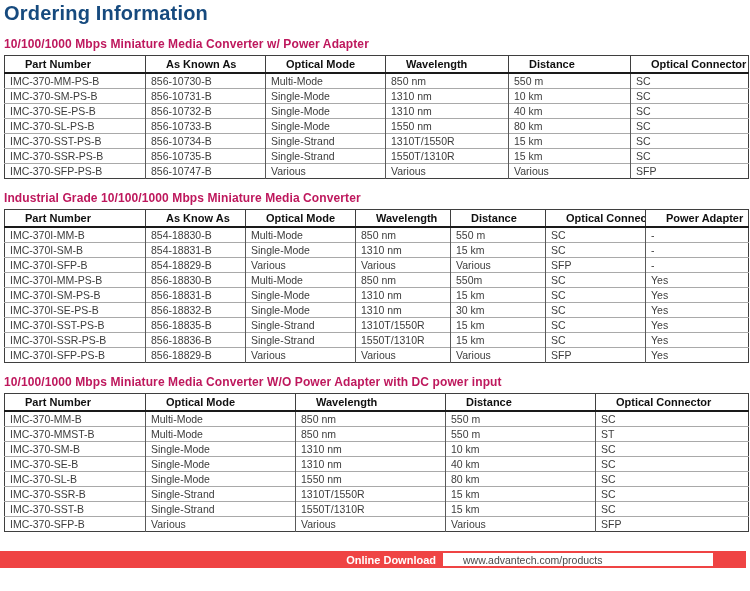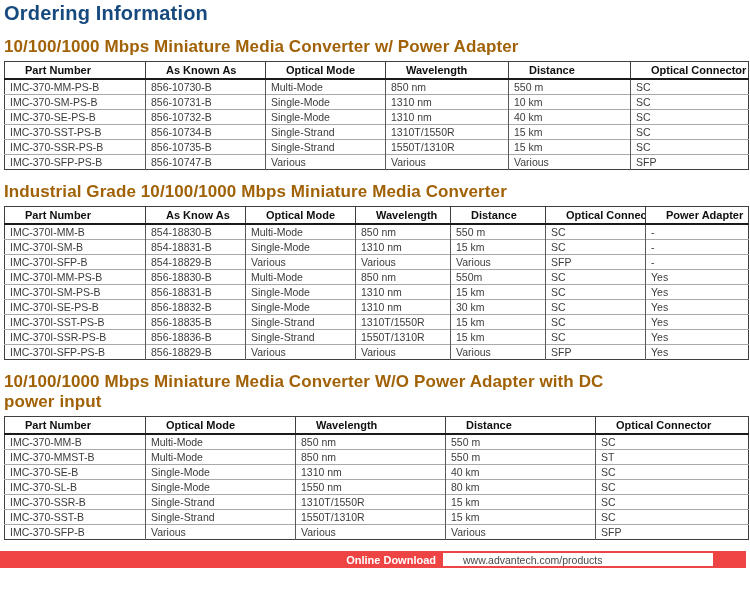--- a/index.html
+++ b/index.html
@@ -11,22 +11,22 @@
     overflow: hidden;
   }
   .page-title {
     color: #164a7e;
     font-size: 20px;
     font-weight: bold;
     letter-spacing: 0.2px;
     margin: 2px 0 7px 4px;
   }
   .section-heading {
-    color: #a16207;
-    font-size: 17px;
+    color: #be185d;
+    font-size: 12px;
     font-weight: bold;
     margin: 12px 12px 4px 4px;
     letter-spacing: 0.1px;
   }
   .sections { position: absolute; top: 0; left: 0; width: 628px; }
   table.data-table {
     border-collapse: collapse;
     table-layout: fixed;
     margin-left: 4px;
     width: 744px;
@@ -134,20 +134,28 @@
           </tr>
           <tr>
             <td>IMC-370-SE-PS-B</td>
             <td>856-10732-B</td>
             <td>Single-Mode</td>
             <td>1310 nm</td>
             <td>40 km</td>
             <td>SC</td>
           </tr>
           <tr>
+            <td>IMC-370-SL-PS-B</td>
+            <td>856-10733-B</td>
+            <td>Single-Mode</td>
+            <td>1550 nm</td>
+            <td>80 km</td>
+            <td>SC</td>
+          </tr>
+          <tr>
             <td>IMC-370-SST-PS-B</td>
             <td>856-10734-B</td>
             <td>Single-Strand</td>
             <td>1310T/1550R</td>
             <td>15 km</td>
             <td>SC</td>
           </tr>
           <tr>
             <td>IMC-370-SSR-PS-B</td>
             <td>856-10735-B</td>
@@ -299,20 +307,27 @@
             <td>SC</td>
           </tr>
           <tr>
             <td>IMC-370-MMST-B</td>
             <td>Multi-Mode</td>
             <td>850 nm</td>
             <td>550 m</td>
             <td>ST</td>
           </tr>
           <tr>
+            <td>IMC-370-SM-B</td>
+            <td>Single-Mode</td>
+            <td>1310 nm</td>
+            <td>10 km</td>
+            <td>SC</td>
+          </tr>
+          <tr>
             <td>IMC-370-SE-B</td>
             <td>Single-Mode</td>
             <td>1310 nm</td>
             <td>40 km</td>
             <td>SC</td>
           </tr>
           <tr>
             <td>IMC-370-SL-B</td>
             <td>Single-Mode</td>
             <td>1550 nm</td>

